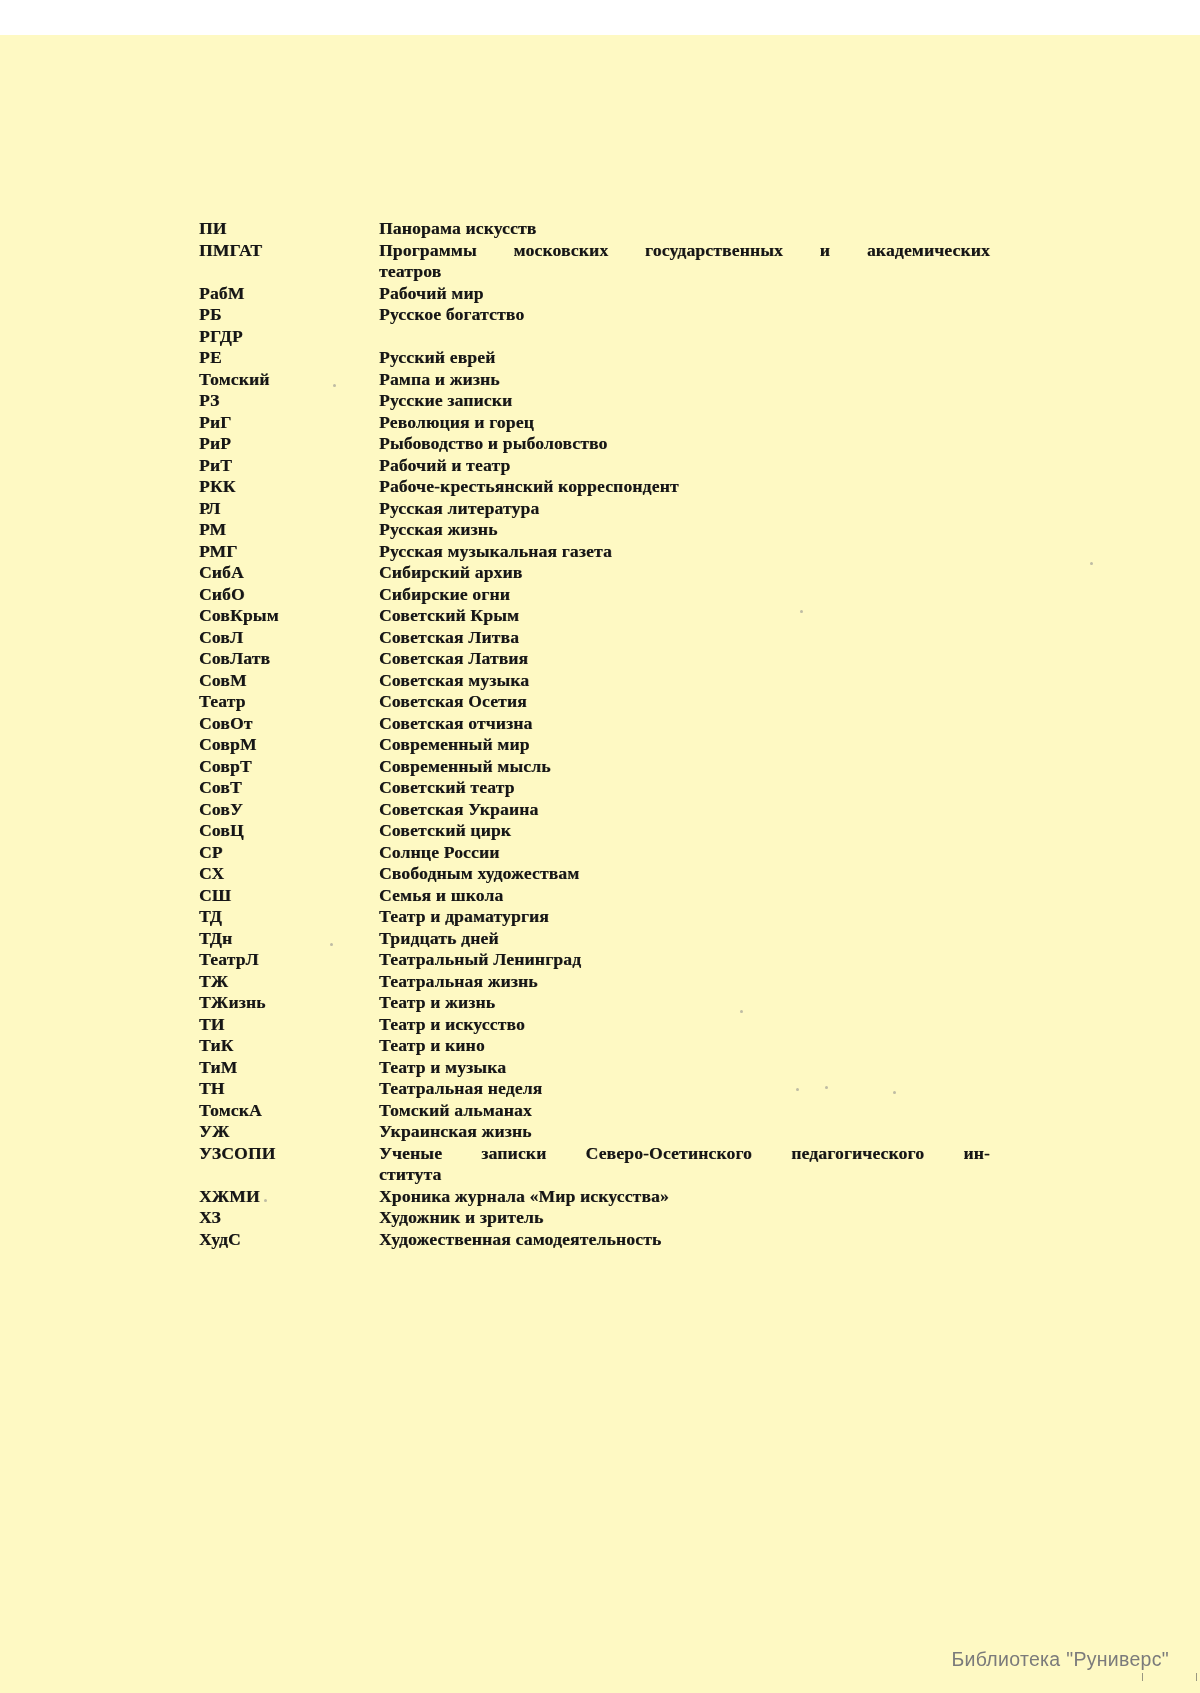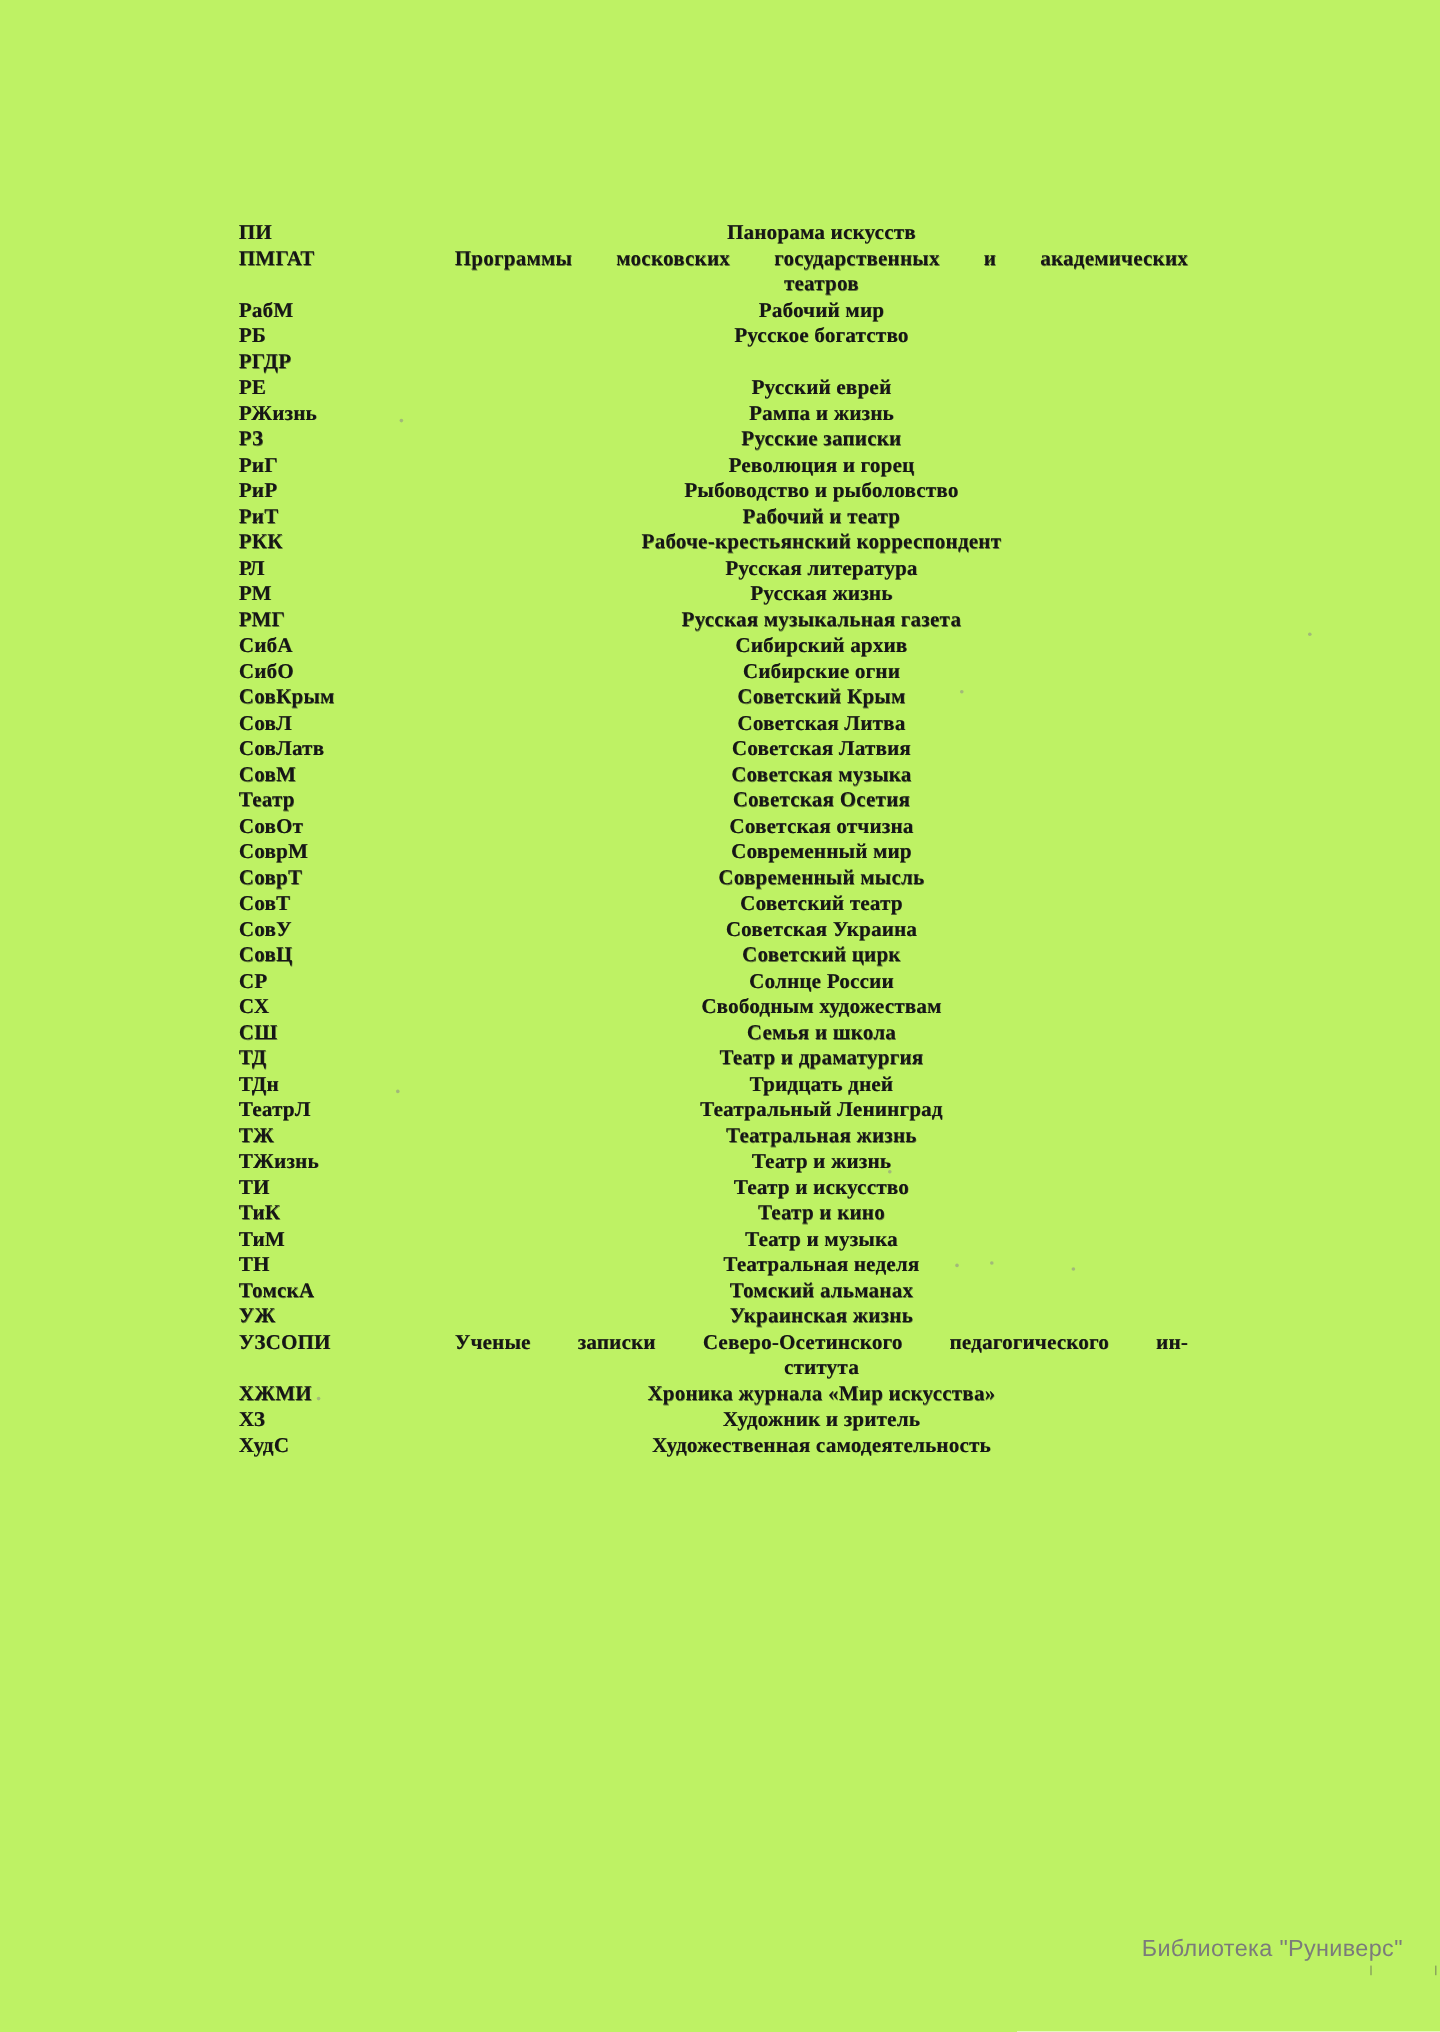--- a/index.html
+++ b/index.html
@@ -10,21 +10,22 @@
   body {
     position: relative;
     width: 1200px;
     height: 1693px;
     overflow: hidden;
     font-family: "Liberation Serif", serif;
   }
   .page {
     position: absolute;
     inset: 0;
-    background: #bef264;
+    background: #fef9c3;
+    margin-top: 35px;
   }
   .abbrev-list {
     position: absolute;
     left: 199px;
     top: 183px;
     width: 792px;
     color: #161616;
     font-size: 17.5px;
     line-height: 21.5px;
     font-weight: bold;
@@ -38,21 +39,20 @@
   .abbr {
     flex: 0 0 180px;
     white-space: nowrap;
   }
   .desc {
     flex: 0 0 611px;
     width: 611px;
   }
   .dline {
     white-space: nowrap;
-    text-align: center;
   }
   .jline {
     white-space: normal;
     text-align: justify;
     text-align-last: justify;
   }
   .footer-credit {
     position: absolute;
     top: 1613px;
     right: 31px;
@@ -111,21 +111,21 @@
       <div class="row">
         <div class="abbr">РГДР</div>
       </div>
       <div class="row">
         <div class="abbr">РЕ</div>
         <div class="desc">
           <div class="dline">Русский еврей</div>
         </div>
       </div>
       <div class="row">
-        <div class="abbr">РЖизнь</div>
+        <div class="abbr">Томский</div>
         <div class="desc">
           <div class="dline">Рампа и жизнь</div>
         </div>
       </div>
       <div class="row">
         <div class="abbr">РЗ</div>
         <div class="desc">
           <div class="dline">Русские записки</div>
         </div>
       </div>

